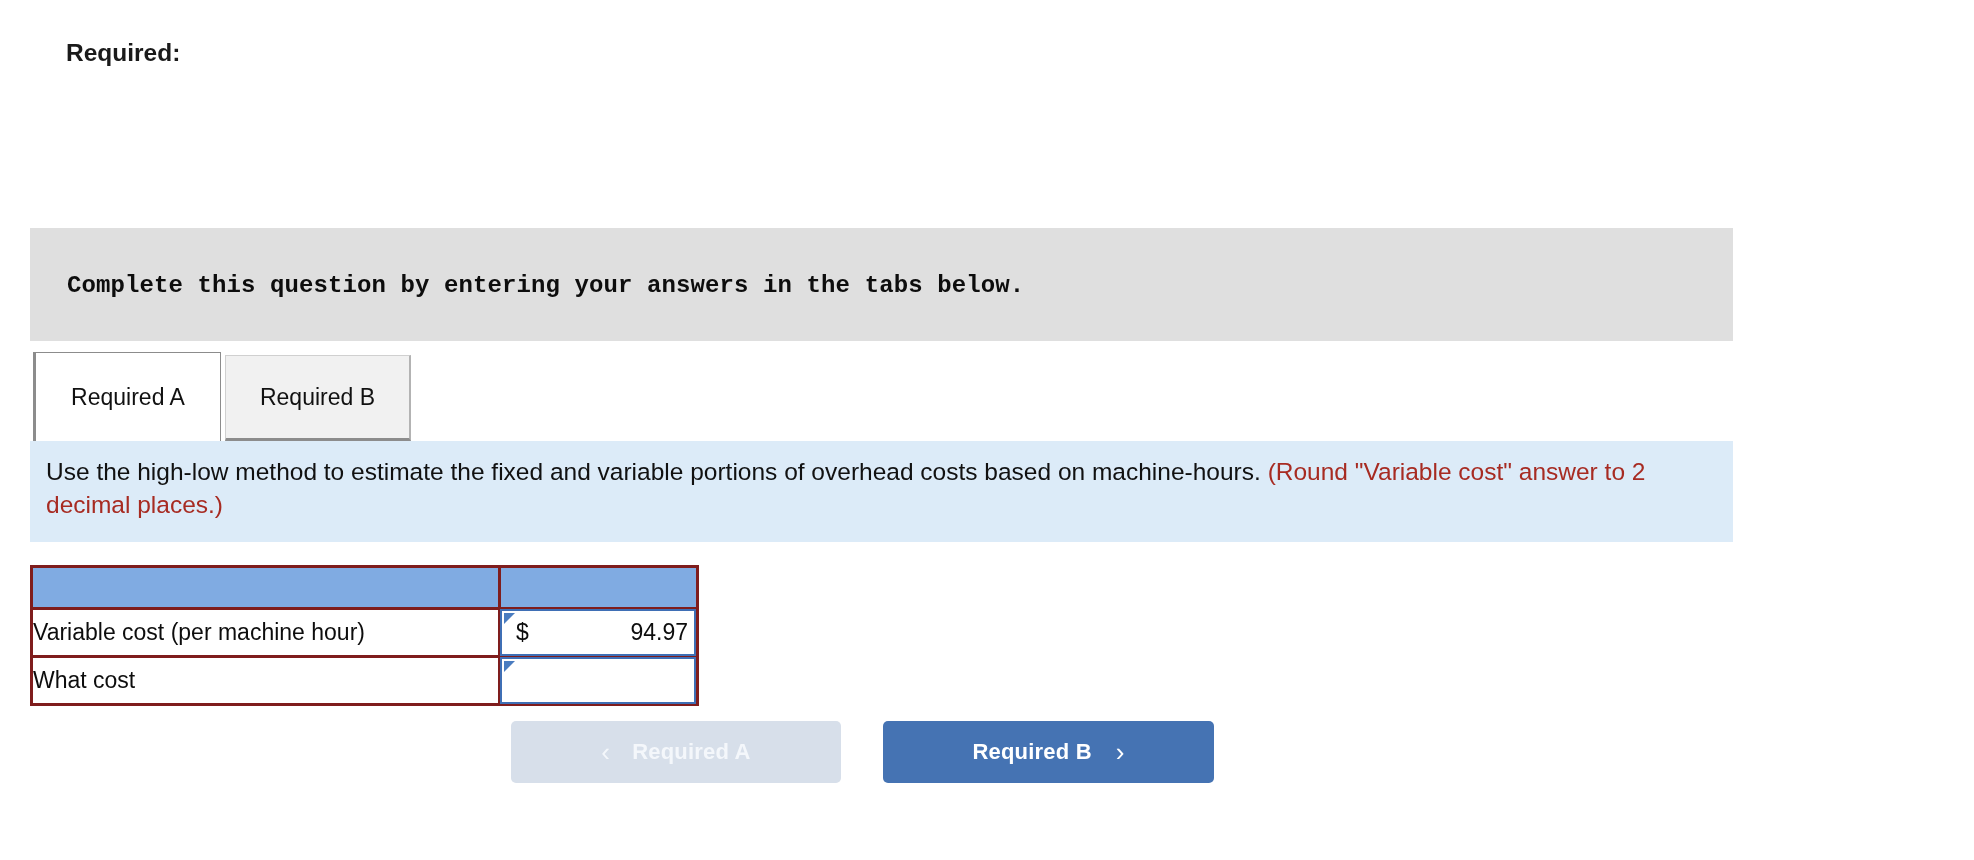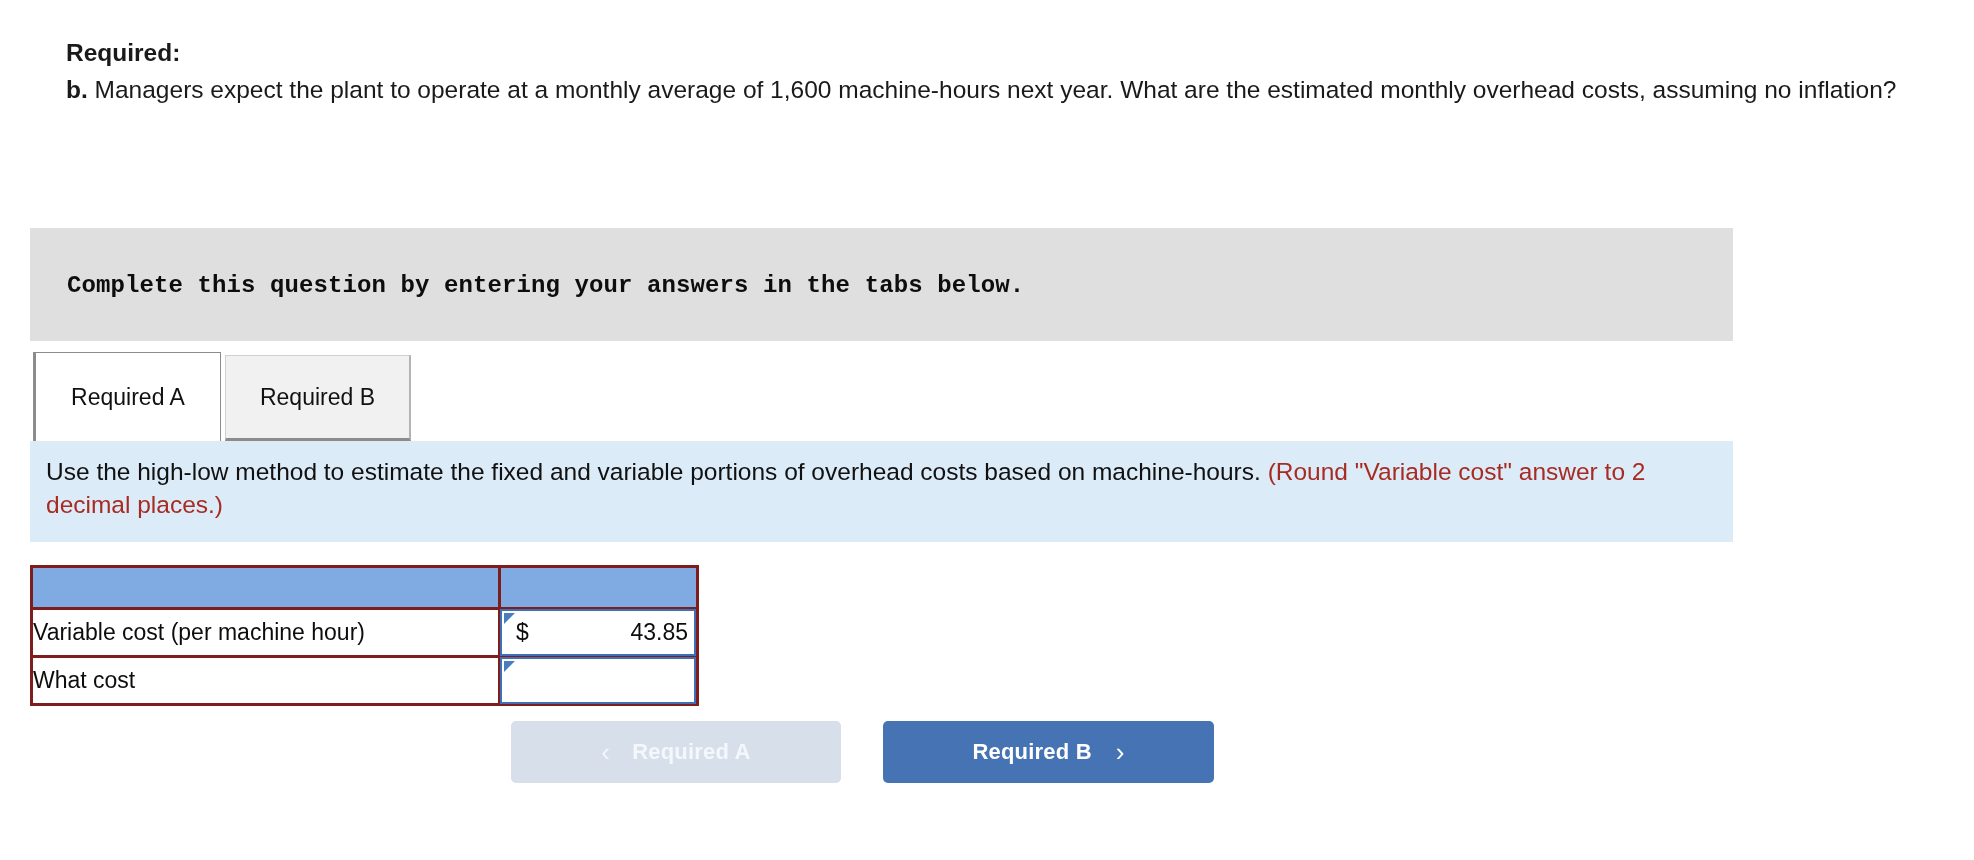--- a/index.html
+++ b/index.html
@@ -220,21 +220,20 @@
     font-weight: normal;
     line-height: 1;
     display: inline-block;
   }
 </style>
 </head>
 <body>
 
 <div class="prompt">
   <div class="prompt-line prompt-head">Required:</div>
-  <div class="prompt-line"><b>b.</b><span> Managers expect the plant to operate at a monthly average of 1,600 machine-hours next year. What are the estimated monthly overhead costs, assuming no inflation?</span></div>
 </div>
 
 <div class="banner">
   <div class="banner-text">Complete this question by entering your answers in the tabs below.</div>
 </div>
 
 <div class="tabs">
   <div class="tab active">
     <span>Required A</span>
   </div>
@@ -252,21 +251,21 @@
       <tr>
     <td class="hdr-cell hdr-label"></td>
     <td class="hdr-cell hdr-value"></td>
   </tr>
   <tr>
     <td class="lbl-cell">Variable cost (per machine hour)</td>
     <td class="val-cell">
       <div class="input-box">
         <span class="corner-flag"></span>
         <span class="cur">$</span>
-        <span class="num">43.85</span>
+        <span class="num">94.97</span>
       </div>
     </td>
   </tr>
   <tr>
     <td class="lbl-cell">What cost</td>
     <td class="val-cell">
       <div class="input-box">
         <span class="corner-flag"></span>
         <span class="cur"></span>
         <span class="num"></span>

